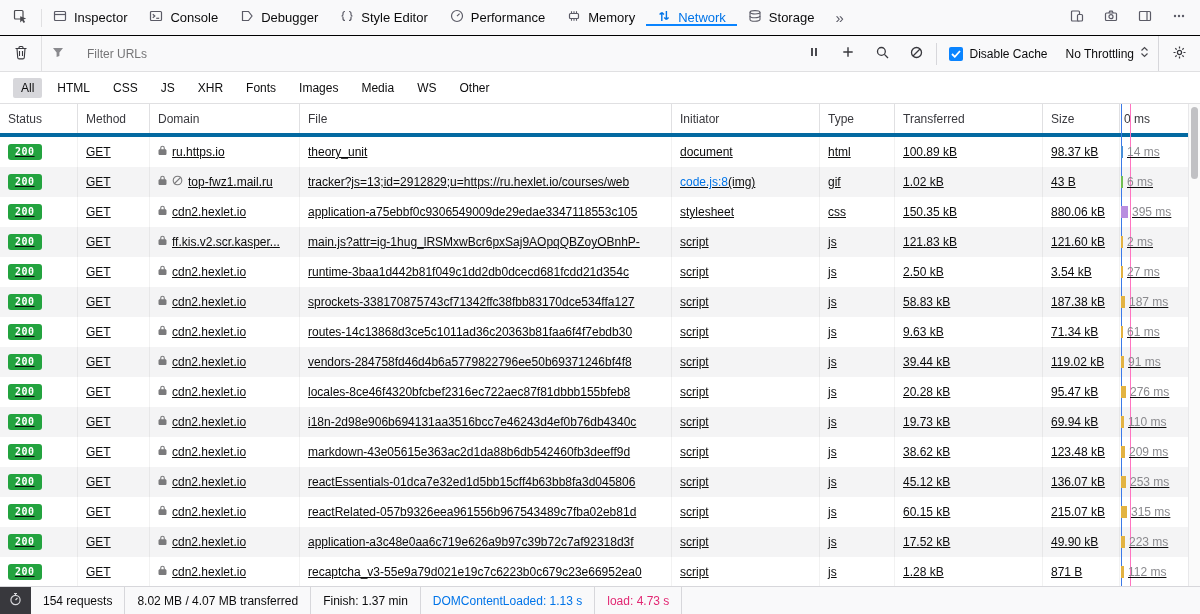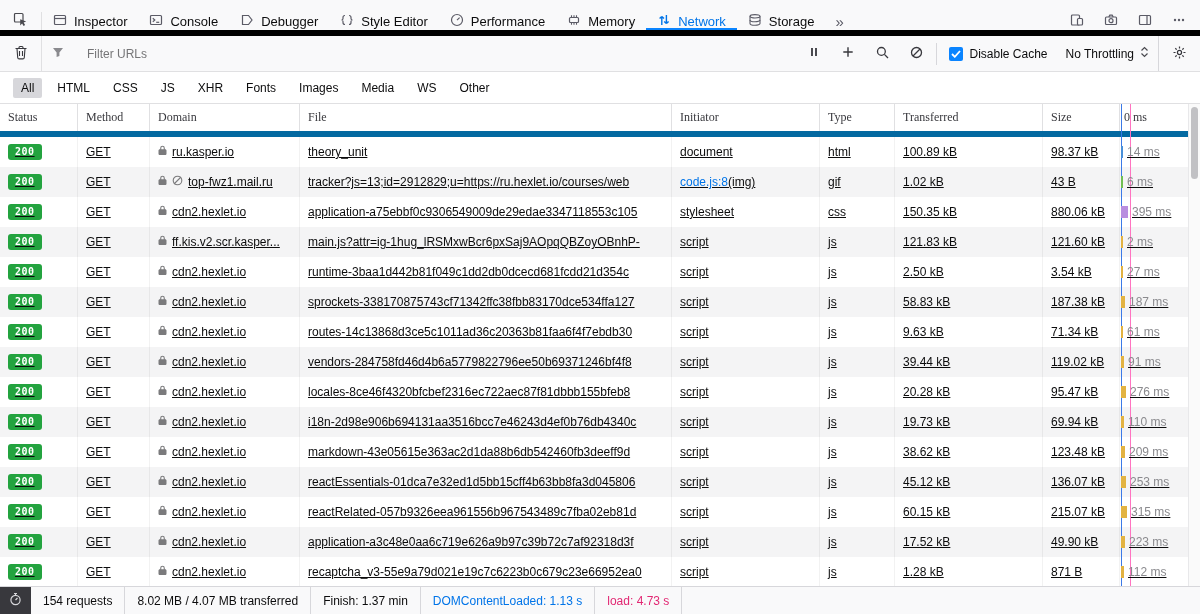--- a/index.html
+++ b/index.html
@@ -1,20 +1,20 @@
 <!DOCTYPE html>
 <html><head>
 <meta charset="utf-8">
 <style>
   * { margin:0; padding:0; box-sizing:border-box; }
   body { font-family:"Liberation Sans", sans-serif; background:#fff; }
   .devtools { width:1200px; height:614px; display:flex; flex-direction:column; background:#fff; color:#0c0c0d; font-size:12px; overflow:hidden; position:relative; }
 
   
-  .tabbar { flex:0 0 36px; background:#f9f9fa; border-bottom:6px solid #000000; display:flex; align-items:flex-end; }
+  .tabbar { flex:0 0 36px; background:#f9f9fa; border-bottom:1px solid #000000; display:flex; align-items:center; }
   .pickbtn { width:42px; display:flex; align-items:center; justify-content:center; border-right:1px solid #e0e0e2; cursor:pointer; }
   .tabs { display:flex; align-items:stretch; }
   .tab { display:flex; align-items:center; gap:7px; padding:0 11px; position:relative; cursor:pointer; white-space:nowrap; }
   .tab .tlabel { font-size:13px; }
   .tab.selected .tlabel { color:#0074e8; }
   .tab.selected::after { content:""; position:absolute; left:0; right:0; bottom:0; height:2px; background:#0a84ff; }
   .chevbtn { display:flex; align-items:center; padding:0 10px; color:#5b5b66; font-size:15px; cursor:pointer; }
   .tabbar-right { margin-left:auto; display:flex; align-items:stretch; padding-right:4px; }
   .ibtn { width:34px; display:flex; align-items:center; justify-content:center; cursor:pointer; }
 
@@ -30,21 +30,21 @@
   .gearbtn { width:42px; border-left:1px solid #d7d7db; display:flex; align-items:center; justify-content:center; cursor:pointer; }
 
   
   .filters { flex:0 0 32px; background:#fff; border-bottom:1px solid #e0e0e2; display:flex; align-items:center; padding:0 13px; gap:7px; }
   .fbtn { padding:3px 8px; border-radius:2px; cursor:pointer; color:#0c0c0d; }
   .fbtn.selected { background:#d7d7db; }
 
   
   .table { flex:1; position:relative; overflow:hidden; background:#fff;
            --cols:78px 72px 150px 372px 148px 75px 148px 77px 1fr; }
-  .thead { display:grid; grid-template-columns:var(--cols); height:33px; border-bottom:6px solid #0369a1; background:#fff;font-family:Liberation Serif, serif; }
+  .thead { display:grid; grid-template-columns:var(--cols); height:33px; border-bottom:4px solid #0369a1; background:#fff; }
   .hcell { display:flex; align-items:center; padding:0 8px; border-right:1px solid #e0e0e2; color:#38383d; overflow:hidden; white-space:nowrap; cursor:pointer; }
   .hcell:last-child { border-right:none; padding-left:4px; }
   .tbody .row { display:grid; grid-template-columns:var(--cols); height:30px; cursor:pointer;text-decoration:underline; }
   .tbody .row:nth-child(even) { background:#f4f4f5; }
   .cell { display:flex; align-items:center; padding:0 8px; overflow:hidden; white-space:nowrap; border-right:1px solid rgba(0,0,0,0.05); }
   .cell:last-child { border-right:none; }
   .badge { background:#23a33f; color:#fff; font-family:"DejaVu Sans Mono", monospace; font-size:10px; font-weight:bold; letter-spacing:0.5px; padding:2px 7px 3px; border-radius:3px; }
   .c-domain { gap:5px; }
   .link { color:#0074e8; }
   .c-wf { padding:0 17px 0 1px; position:relative; z-index:2; }
@@ -260,21 +260,21 @@
         <div class="row">
         <div class="cell c-status">
           <span class="badge">200</span>
         </div>
         <div class="cell c-method">GET</div>
         <div class="cell c-domain">
           <span><svg width="9" height="11" viewBox="0 0 9 11">
                 <path fill="#7a7a7c" d="M2.2 4.2V3a2.3 2.3 0 014.6 0v1.2h.4c.7 0 1.3.6 1.3 1.3v3.2c0 .7-.6 1.3-1.3 1.3H1.8c-.7 0-1.3-.6-1.3-1.3V5.5c0-.7.6-1.3 1.3-1.3h.4zm1.1 0h2.4V3a1.2 1.2 0 00-2.4 0v1.2z"></path>
               </svg></span>
 
-          <span>ru.kasper.io</span>
+          <span>ru.https.io</span>
         </div>
         <div class="cell c-file">theory_unit</div>
         <div class="cell c-initiator">
           <span class="link"></span>
             <span></span>
             <span>document</span>
         </div>
         <div class="cell c-type">html</div>
         <div class="cell c-transferred">100.89 kB</div>
         <div class="cell c-size">98.37 kB</div>

